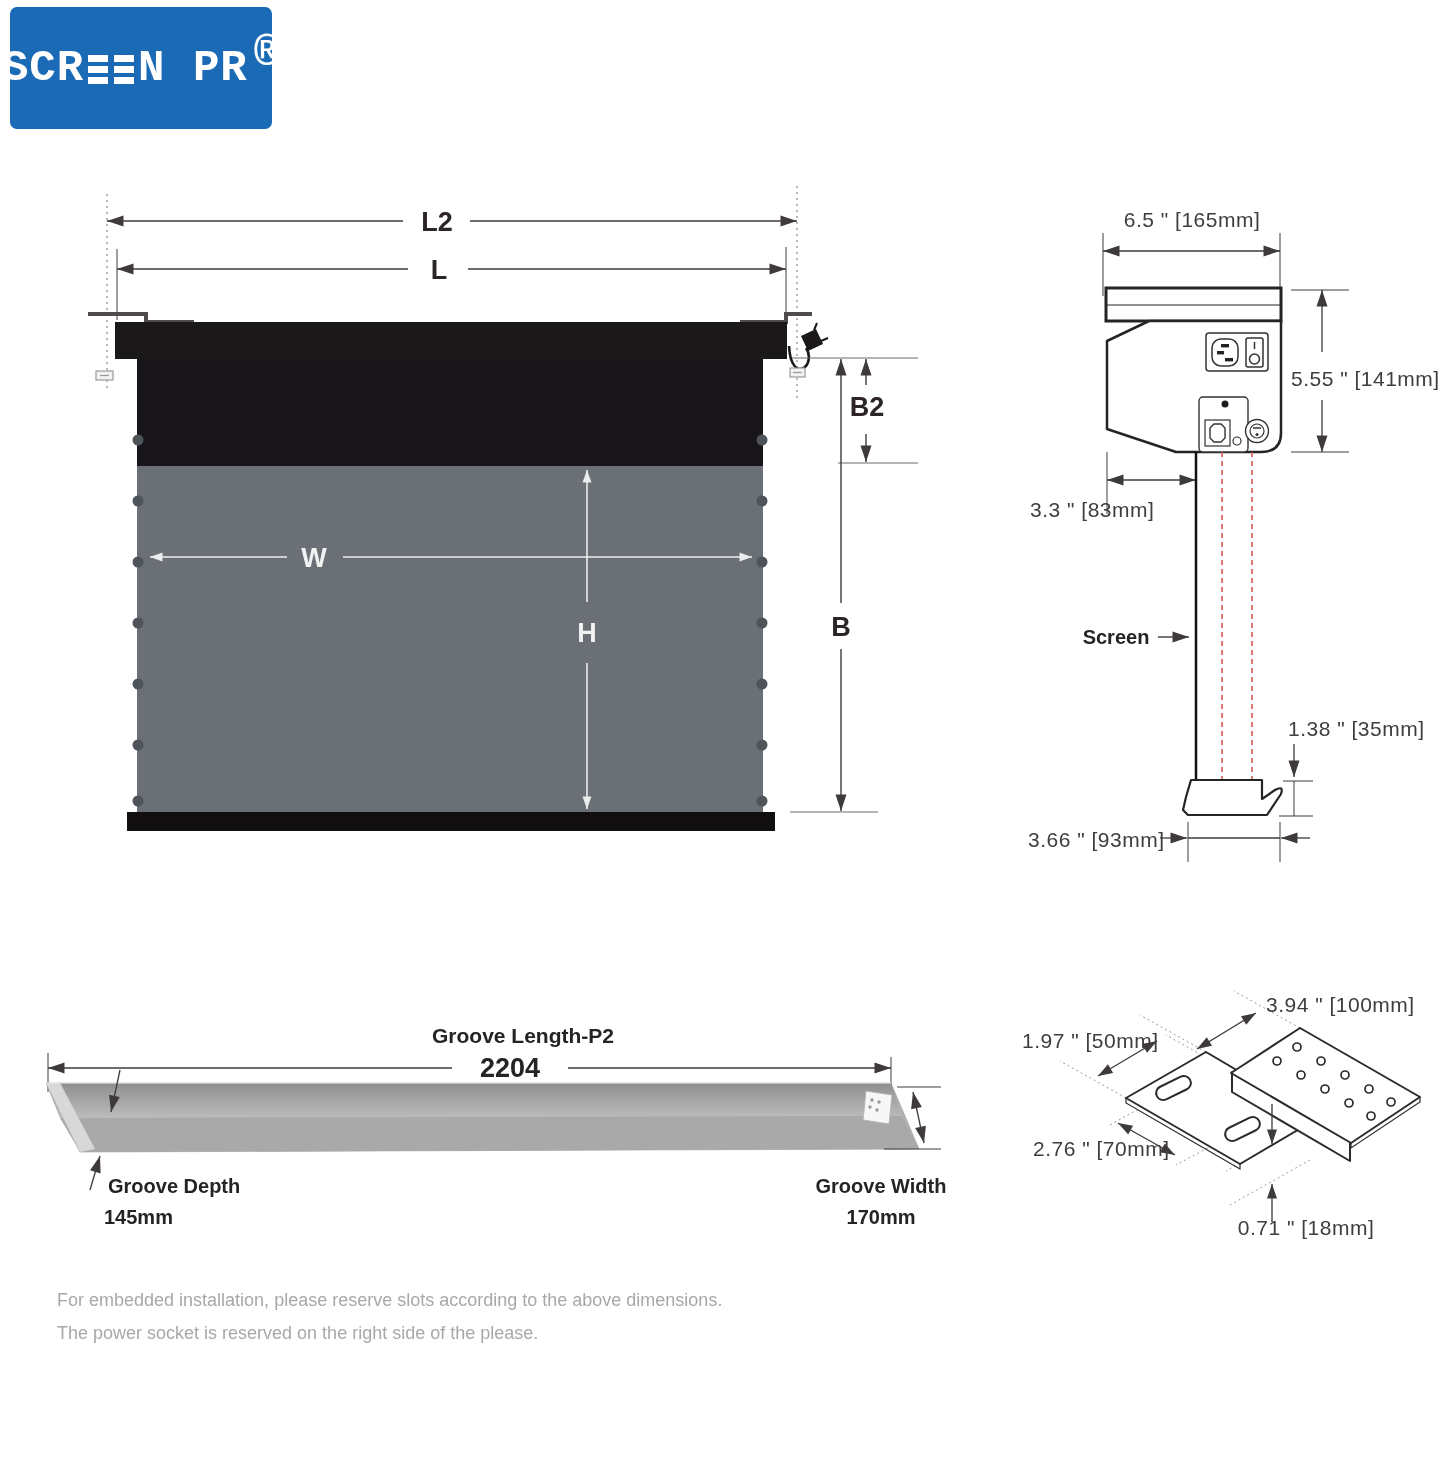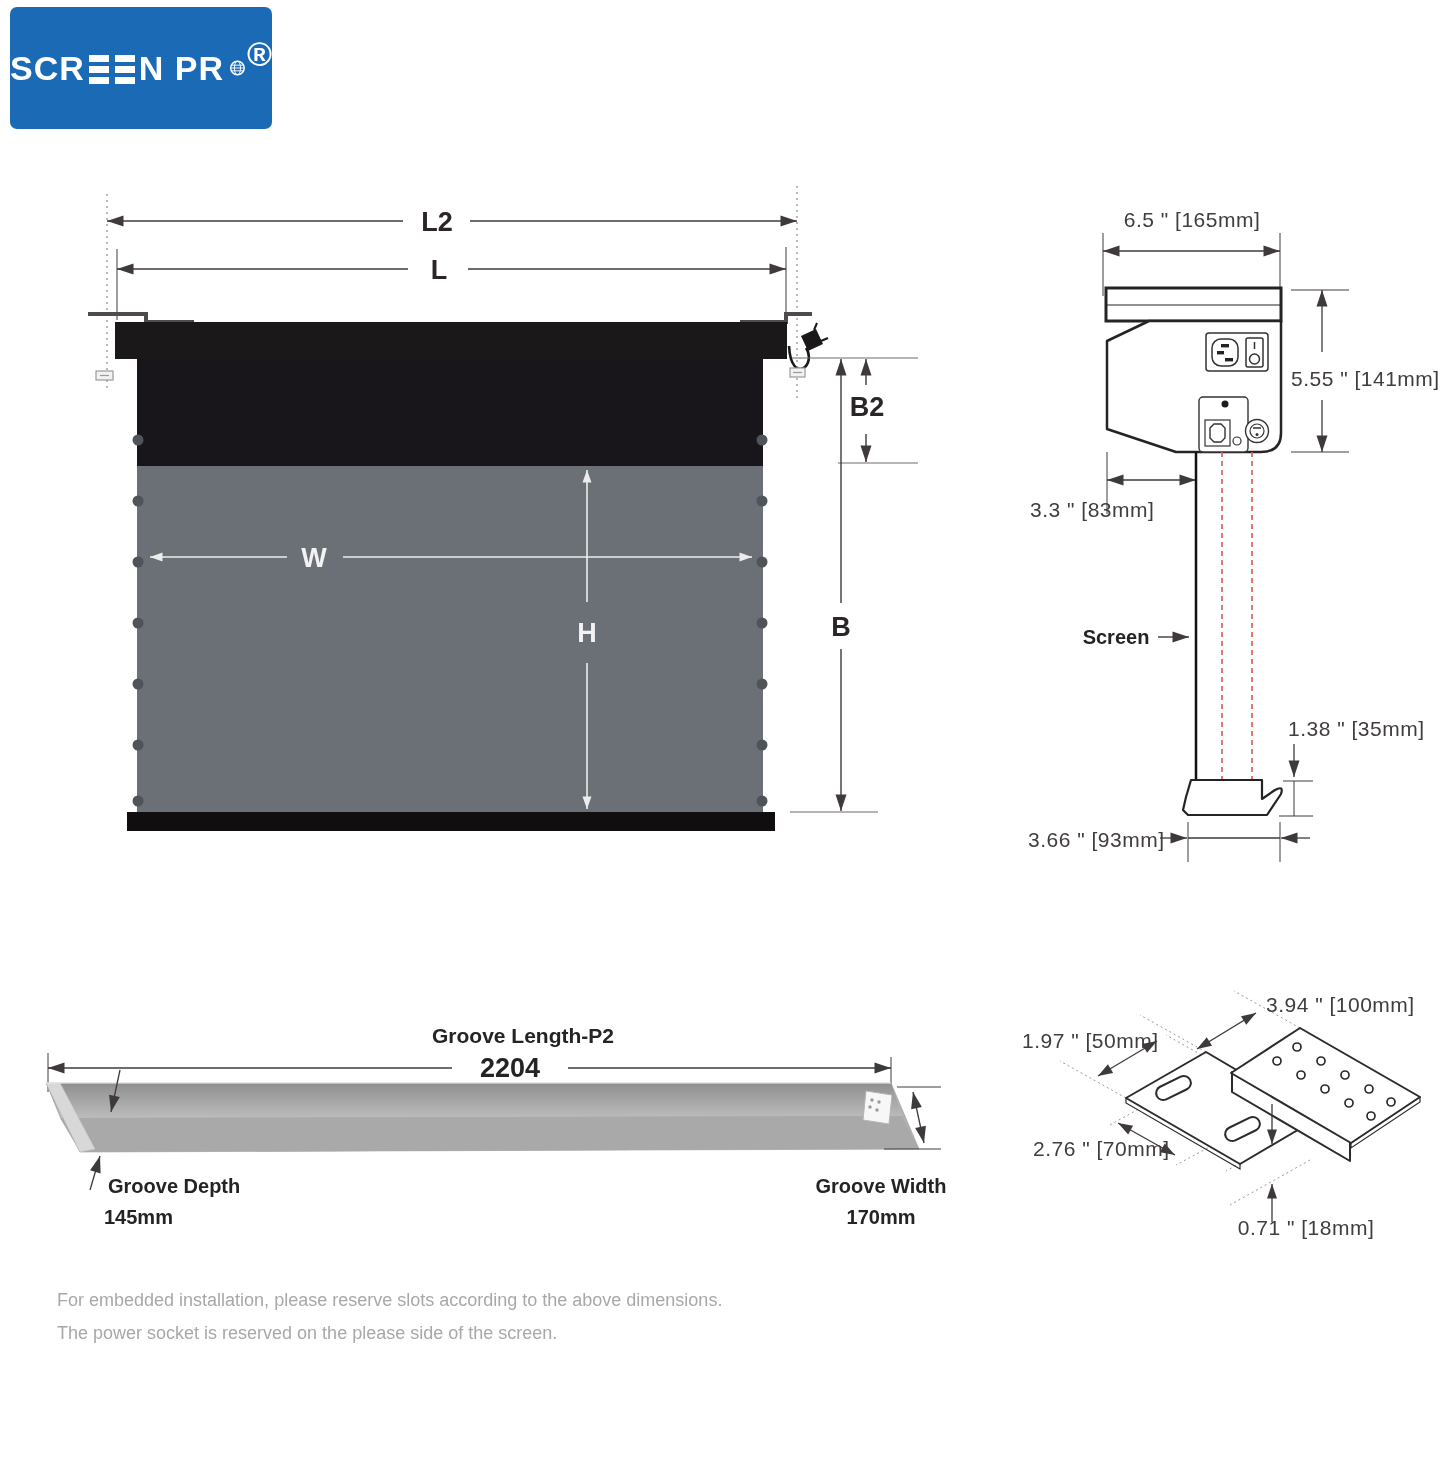--- a/index.html
+++ b/index.html
@@ -2,21 +2,21 @@
 <html><head>
 <meta charset="utf-8">
 <style>
   html,body{margin:0;padding:0;background:#fff;}
   #page{position:relative;width:1445px;height:1476px;background:#fff;overflow:hidden;
         font-family:"Liberation Sans",sans-serif;}
   .abs{position:absolute;}
   
   #logo{left:10px;top:7px;width:262px;height:122px;background:#1b6ab5;border-radius:7px;
         display:flex;align-items:center;justify-content:center;color:#fff;}
-  #logo .brand{font-family:Liberation Sans, sans-serif;font-weight:bold;font-size:34px;
+  #logo .brand{font-family:Liberation Mono, monospace;font-weight:bold;font-size:44px;
                letter-spacing:1px;white-space:nowrap;}
   .ee{display:inline-flex;gap:6px;margin:0 4px;transform:translateY(1px);}
   .e{display:flex;flex-direction:column;gap:4px;}
   .e i{display:block;width:20px;height:7px;background:#fff;}
   .reg{font-size:14px;vertical-align:top;position:relative;top:-14px;left:1px;}
   
   svg text{font-family:"Liberation Sans",sans-serif;}
   .lbl-big{font-size:27px;font-weight:bold;fill:#2b2526;}
   .lbl-white{font-size:27px;font-weight:bold;fill:#f2f2f2;}
   .dim{font-size:21px;font-weight:500;fill:#413c3e;letter-spacing:0.5px;}
@@ -352,16 +352,16 @@
     </g>
 
     <text class="dim" x="1266" y="1012" text-anchor="start">3.94 " [100mm]</text>
     <text class="dim" x="1022" y="1048" text-anchor="start">1.97 " [50mm]</text>
     <text class="dim" x="1033" y="1156" text-anchor="start">2.76 " [70mm]</text>
     <text class="dim" x="1306" y="1235" text-anchor="middle">0.71 " [18mm]</text>
   </svg>
 
   <div id="notes" class="abs">
     <div>For embedded installation, please reserve slots according to the above dimensions.</div>
-    <div>The power socket is reserved on the please side of the screen.</div>
+    <div>The power socket is reserved on the right side of the please.</div>
   </div>
 
 </div>
 
 </body></html>

